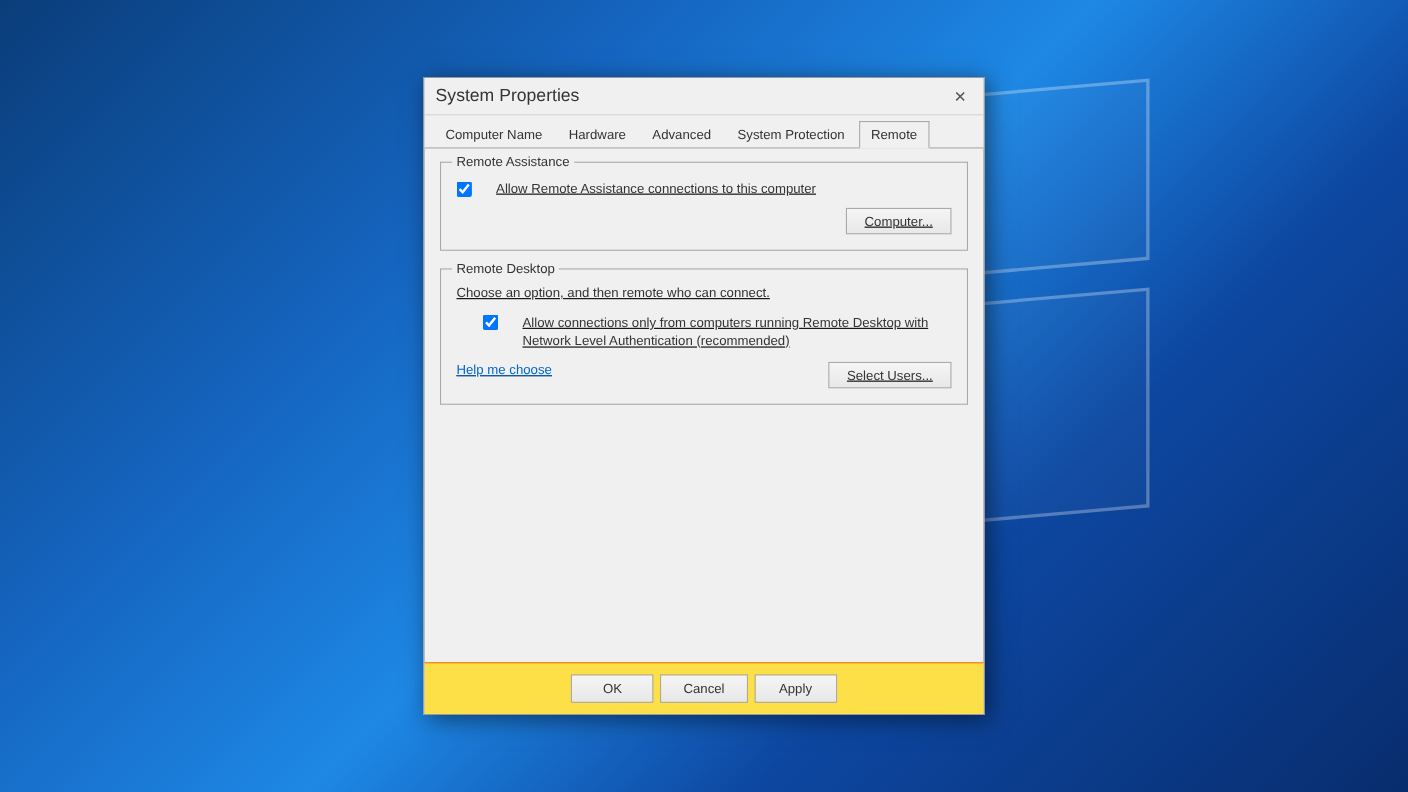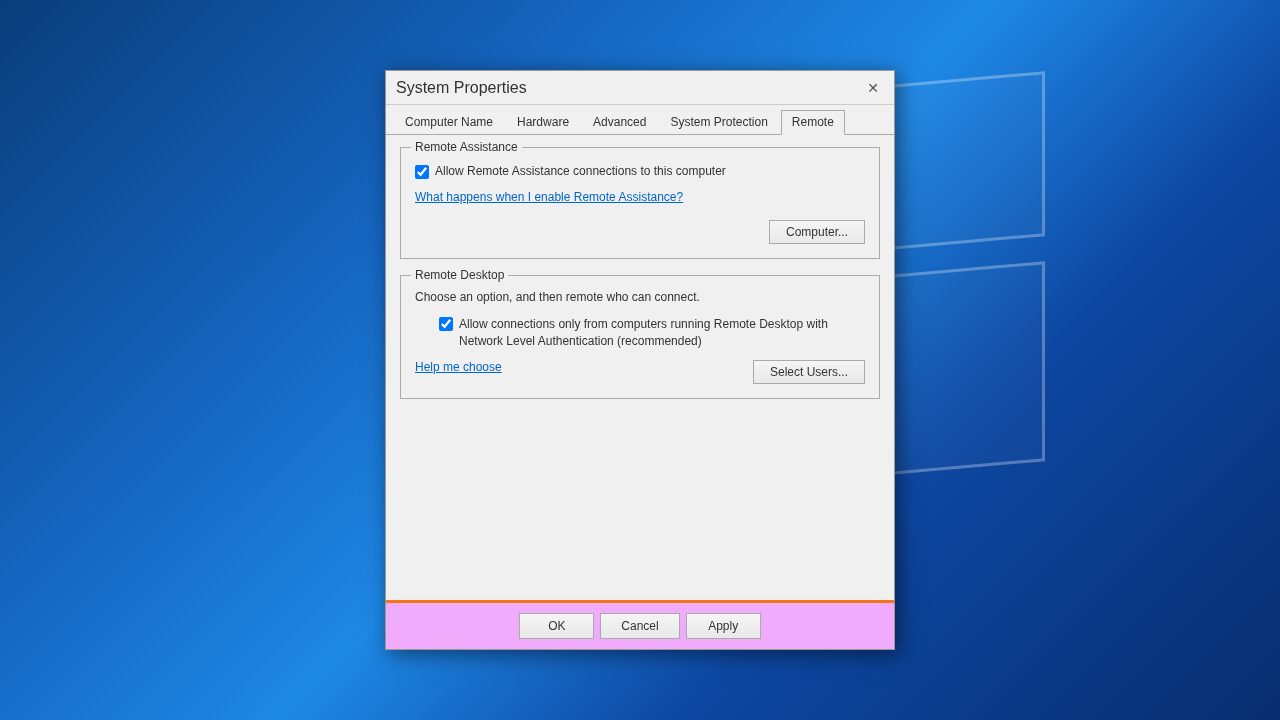--- a/index.html
+++ b/index.html
@@ -133,20 +133,21 @@
       border: 1px solid #aaa;
       border-bottom: 1px solid #f0f0f0;
       font-weight: 500;
       z-index: 1;
     }
 
     
     .dialog-content {
       padding: 12px 14px;
       flex: 1;
+      text-decoration: underline;
     }
 
     
     .group-box {
       border: 1px solid #aaa;
       padding: 10px 14px 14px;
       margin-bottom: 16px;
       position: relative;
     }
 
@@ -157,21 +158,21 @@
       background: #f0f0f0;
       padding: 0 4px;
       font-size: 12px;
       color: #333;
     }
 
     
     .checkbox-row {
       display: flex;
       align-items: flex-start;
-      gap: 6px;
+      gap: 22px;
       margin-bottom: 10px;
       margin-top: 6px;
     }
 
     .checkbox-row input[type="checkbox"] {
       margin-top: 1px;
       width: 14px;
       height: 14px;
       cursor: pointer;
       flex-shrink: 0;
@@ -240,26 +241,26 @@
 
     .description-text {
       font-size: 12px;
       color: #333;
       margin-bottom: 12px;
       margin-top: 4px;
     }
 
     
     .dialog-footer {
-      border-top: 3px solid #f97316;
+      border-top: 1px solid #f97316;
       padding: 10px 14px;
       display: flex;
       justify-content: center;
       gap: 6px;
-      background: #f0abfc;
+      background: #fde047;
     }
 
     .footer-btn {
       padding: 5px 20px;
       font-size: 12px;
       border: 1px solid #aaa;
       background: linear-gradient(to bottom, #f5f5f5, #e8e8e8);
       cursor: pointer;
       color: #333;
       min-width: 75px;
@@ -310,21 +311,20 @@
     <div class="dialog-content">
 
       <div class="group-box">
         <span class="group-box-legend">Remote Assistance</span>
 
         <div class="checkbox-row">
           <input type="checkbox" id="ra-checkbox" checked="" style="">
           <label for="ra-checkbox">Allow Remote Assistance connections to this computer</label>
         </div>
 
-        <a class="help-link">What happens when I enable Remote Assistance?</a>
 
         <div class="group-btn-row">
           <button class="btn">Computer...</button>
         </div>
       </div>
 
       <div class="group-box">
         <span class="group-box-legend">Remote Desktop</span>
 
         <p class="description-text">Choose an option, and then remote who can connect.</p>

